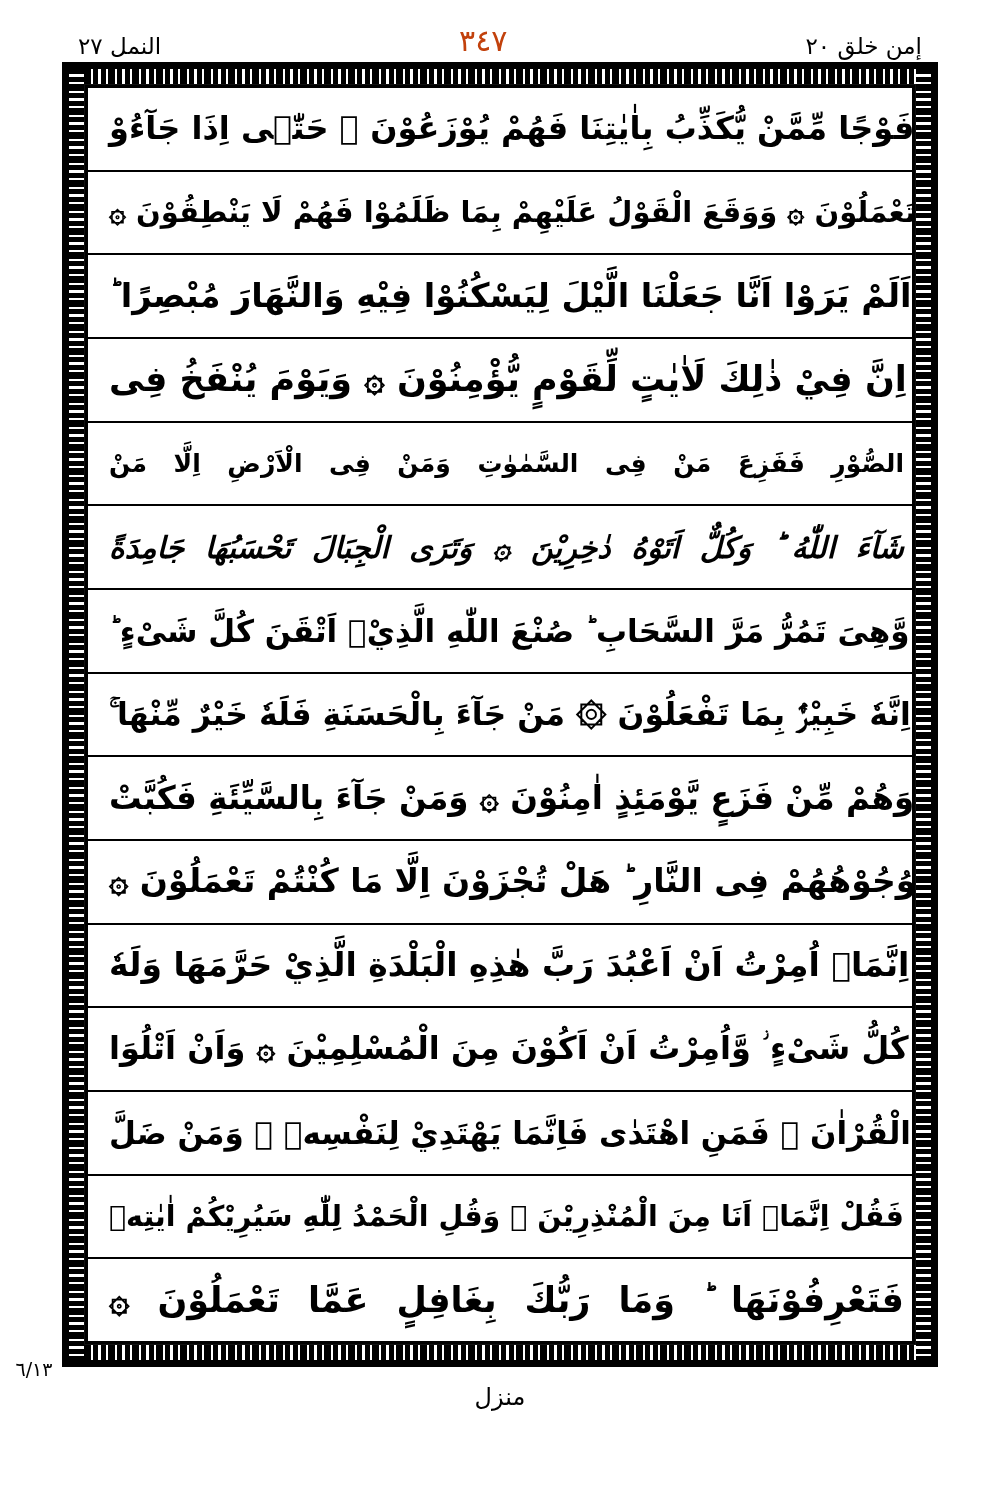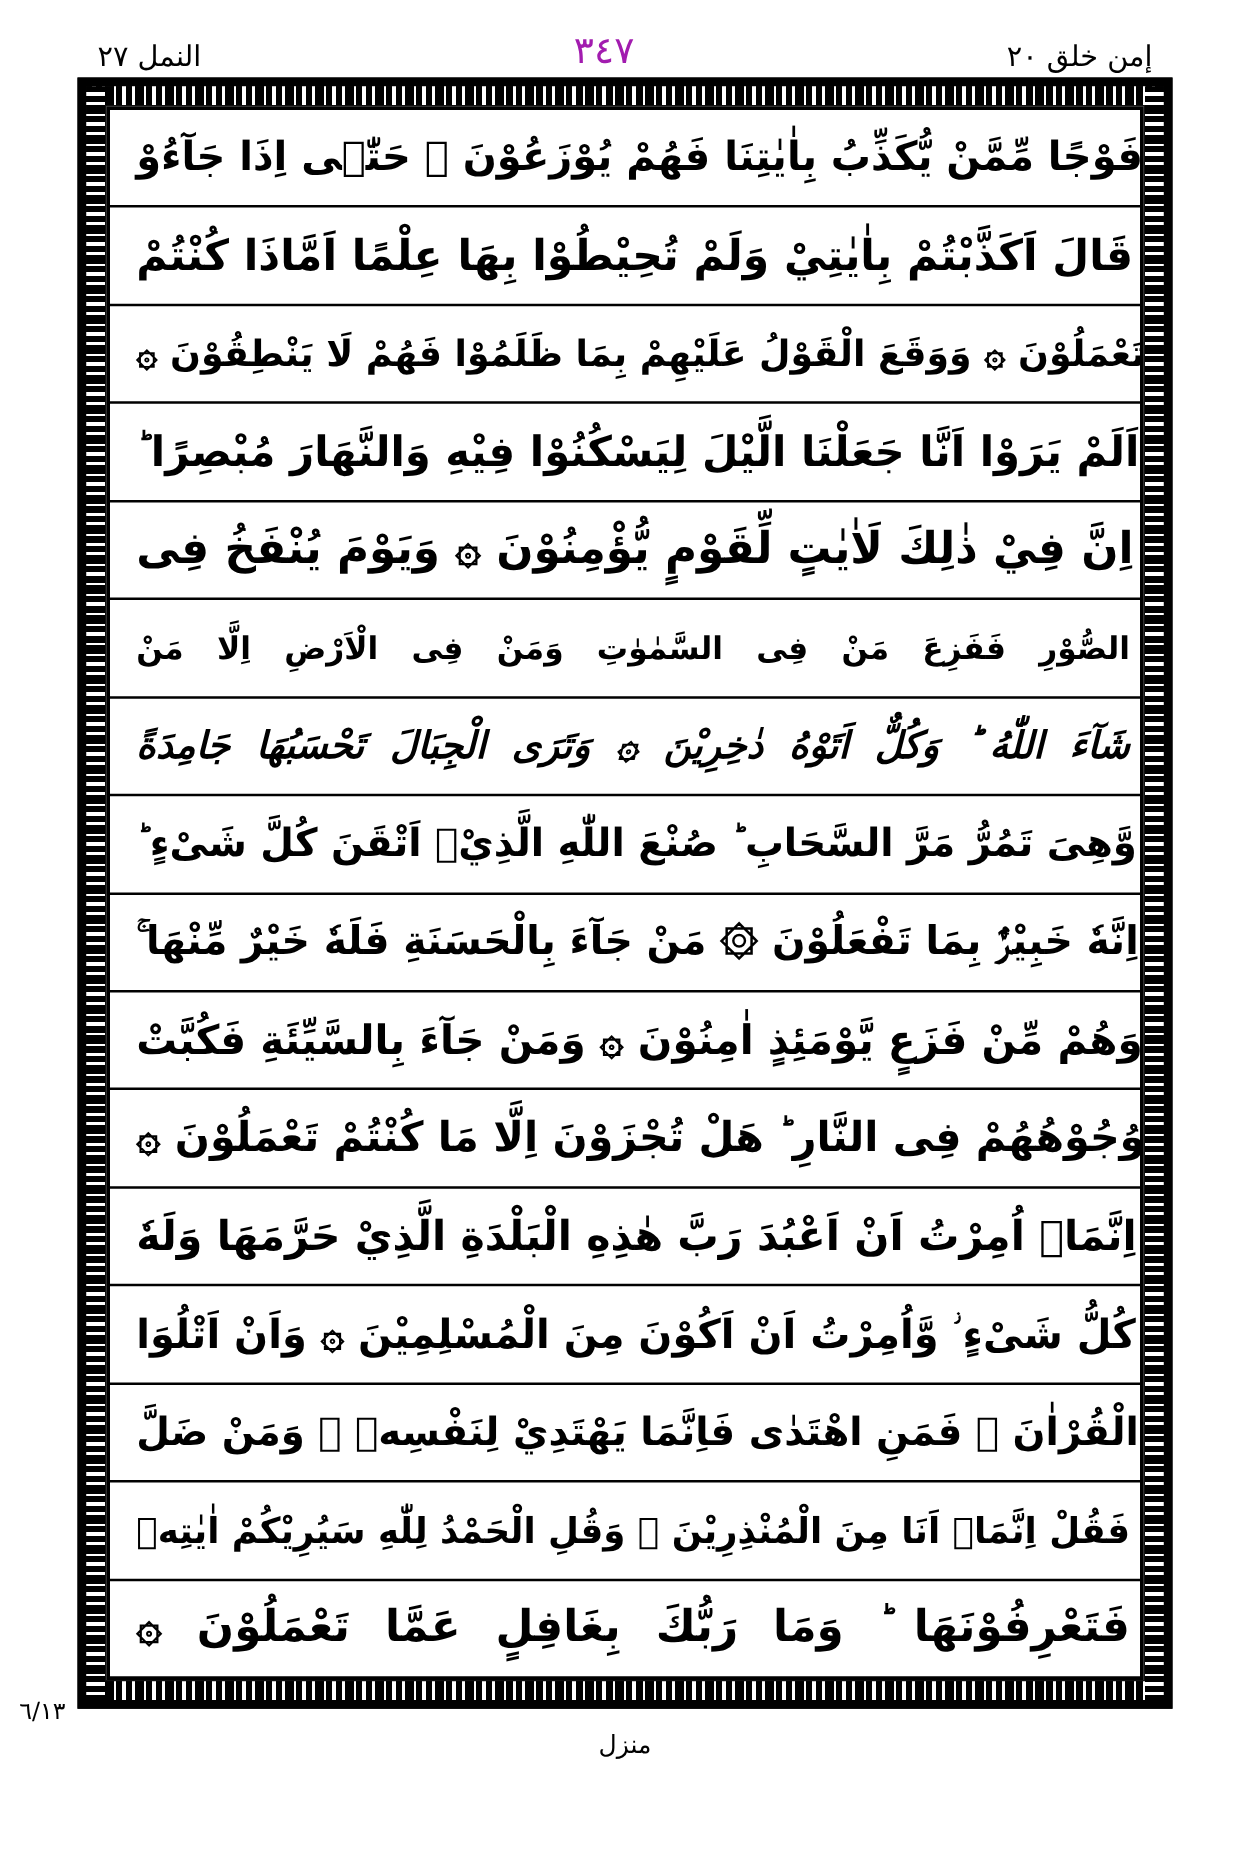--- a/index.html
+++ b/index.html
@@ -30,21 +30,21 @@
     direction:rtl;
     white-space:nowrap;
     line-height:1;
     font-family:"DejaVu Sans",sans-serif;
   }
   .hdr-left{flex:0 0 auto;text-align:center;}
   .hdr-right{flex:0 0 auto;text-align:right;}
   .hdr-center{
     flex:1 1 auto;text-align:center;
     font-size:30px;letter-spacing:1px;
-    color:#a21caf;line-height:1;
+    color:#c2410c;line-height:1;
     transform:translateY(-2px);
   }
 
   
   .frame-wrap{
     position:relative;
     margin:0 62px 0 62px;
     flex:0 0 auto;
     height:1305px;
   }
@@ -138,21 +138,21 @@
   }
 
   
   .footer{
     flex:1 1 auto;
     display:flex;align-items:flex-start;justify-content:center;
     padding-top:16px;
   }
   .footer-text{
     direction:rtl;
-    font-size:20px;
+    font-size:24px;
     color:#000;
     font-family:"DejaVu Sans",sans-serif;
   }
 </style>
 </head>
 <body>
 
 <div class="page">
 
   <div class="header">
@@ -167,23 +167,20 @@
       <div class="orn-top"></div>
       <div class="orn-bottom"></div>
       <div class="orn-left"></div>
       <div class="orn-right"></div>
     </div>
     <div class="frame-inner" id="lines-container">
         <div class="ayah-line">
           <div class="ayah-text" style="font-size: 32px;">فَوْجًا مِّمَّنْ يُّكَذِّبُ بِاٰيٰتِنَا فَهُمْ يُوْزَعُوْنَ ۞ حَتّٰۤى اِذَا جَآءُوْ</div>
         </div>
         <div class="ayah-line">
-          <div class="ayah-text" style="font-size: 34px;">قَالَ اَكَذَّبْتُمْ بِاٰيٰتِيْ وَلَمْ تُحِيْطُوْا بِهَا عِلْمًا اَمَّاذَا كُنْتُمْ</div>
-        </div>
-        <div class="ayah-line">
           <div class="ayah-text" style="font-size: 29px;">تَعْمَلُوْنَ ۞ وَوَقَعَ الْقَوْلُ عَلَيْهِمْ بِمَا ظَلَمُوْا فَهُمْ لَا يَنْطِقُوْنَ ۞</div>
         </div>
         <div class="ayah-line">
           <div class="ayah-text" style="font-size: 33.5px;">اَلَمْ يَرَوْا اَنَّا جَعَلْنَا الَّيْلَ لِيَسْكُنُوْا فِيْهِ وَالنَّهَارَ مُبْصِرًا ؕ</div>
         </div>
         <div class="ayah-line">
           <div class="ayah-text" style="font-size: 35px;">اِنَّ فِيْ ذٰلِكَ لَاٰيٰتٍ لِّقَوْمٍ يُّؤْمِنُوْنَ ۞ وَيَوْمَ يُنْفَخُ فِى</div>
         </div>
         <div class="ayah-line">
           <div class="ayah-text" style="font-size: 25px;">الصُّوْرِ فَفَزِعَ مَنْ فِى السَّمٰوٰتِ وَمَنْ فِى الْاَرْضِ اِلَّا مَنْ</div>

